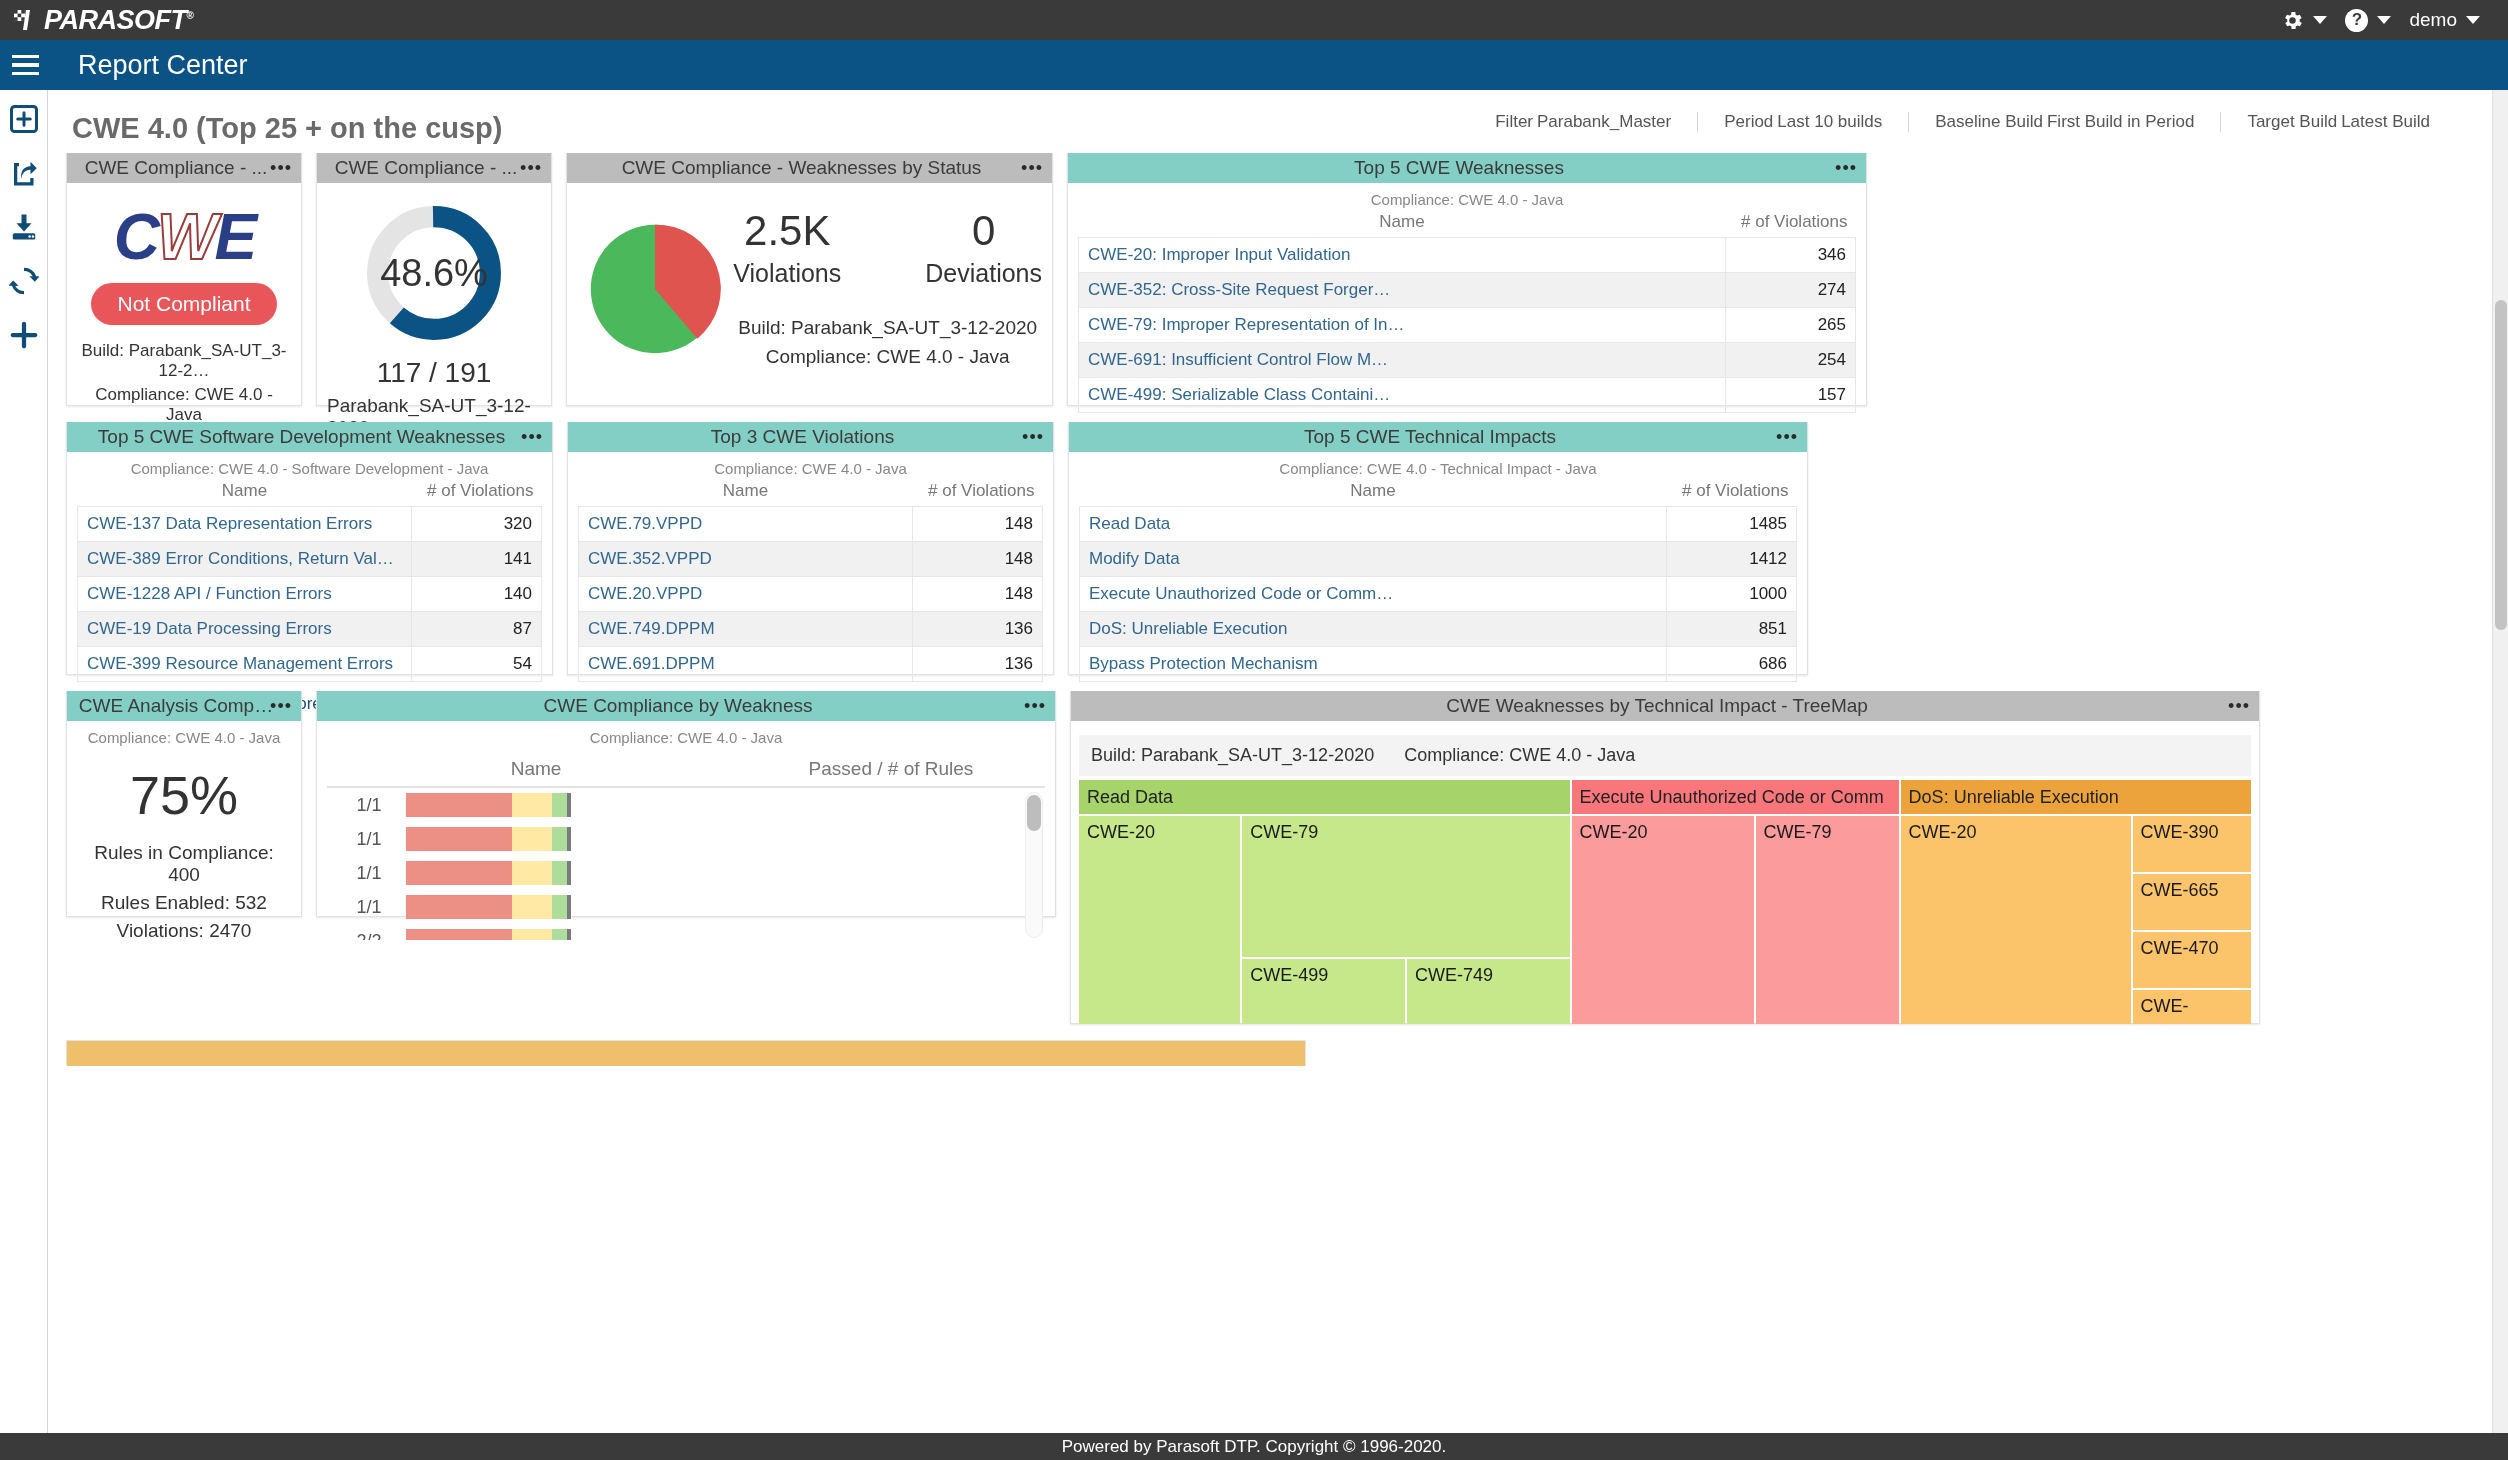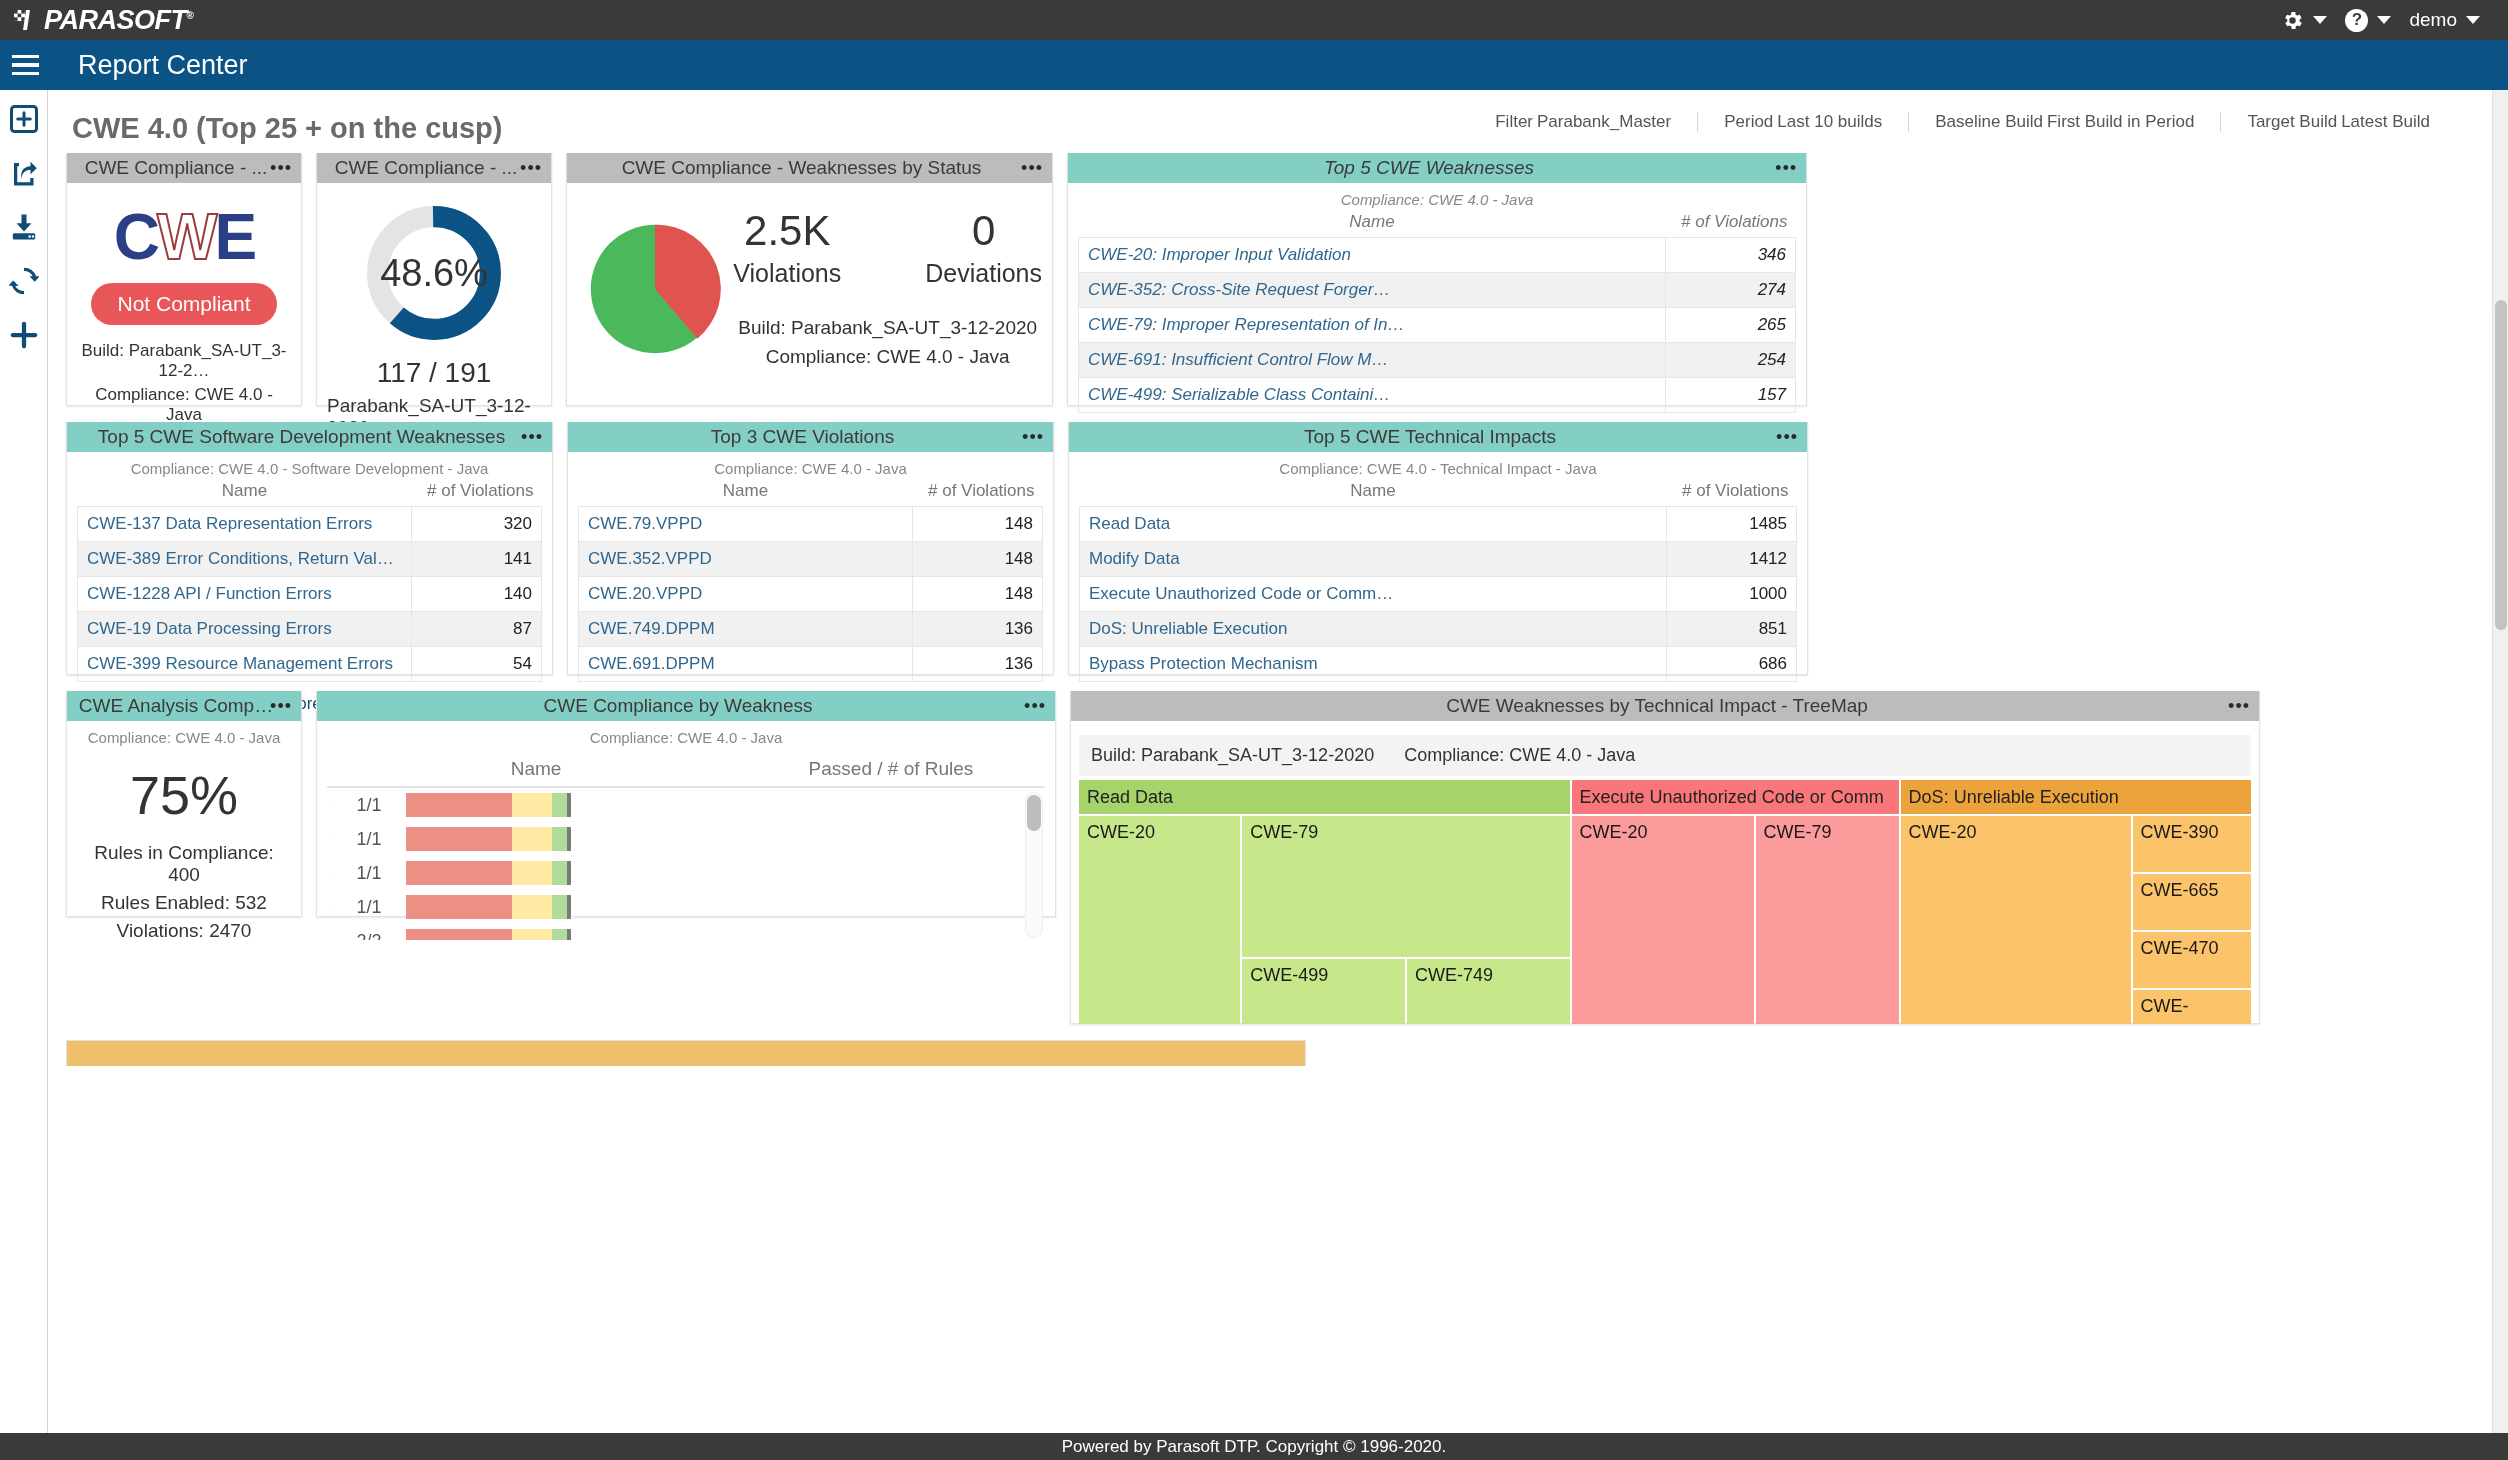--- a/index.html
+++ b/index.html
@@ -93,21 +93,21 @@
   }
   table.t5 th.num { text-align:right; }
   table.t5 td { font-size:17px; padding:7px 9px; border:1px solid #e6e6e6; }
   table.t5 tr:nth-child(odd) td { background:#f1f1f1; }
   table.t5 td.nm { color:#31678e; cursor:pointer; white-space:nowrap; overflow:hidden; text-overflow:ellipsis; max-width:1px; }
   table.t5 td.num { text-align:right; color:#222; width:130px; }
   .more { text-align:center; margin-top:12px; font-size:17px; color:#1b4f72; cursor:pointer; }
 
   
   .cwe-logo-box { text-align:center; padding-top:14px; }
-  .cwe-logo { font-size:64px; font-weight:bold; color:#2b3f86; letter-spacing:-3px; line-height:1; }
+  .cwe-logo { font-size:64px; font-weight:bold; font-style:italic; color:#2b3f86; letter-spacing:-3px; line-height:1; }
   .cwe-logo .w { color:#fff; -webkit-text-stroke:2px #9c3b3b; }
   .badge-nc {
     display:inline-block; margin-top:14px; background:#e8565a; color:#fff;
     border-radius:26px; padding:9px 26px; font-size:21px;
   }
   .foot-line { text-align:center; font-size:17px; color:#333; margin-top:4px; }
 
   
   .donut-wrap { display:flex; flex-direction:column; align-items:center; padding-top:8px; }
   .donut { position:relative; width:148px; height:148px; }
@@ -331,21 +331,21 @@
                 </div>
                 <div class="pie-foot">
                   <div>Build: Parabank_SA-UT_3-12-2020</div>
                   <div>Compliance: CWE 4.0 - Java</div>
                 </div>
               </div>
             </div>
           </div>
         </div>
 
-        <div class="widget" style="width:740px;font-style:italic;">
+        <div class="widget" style="width:800px;">
           <div class="whead teal">
             <span class="wtitle">Top 5 CWE Weaknesses</span>
             <span class="dots">•••</span>
           </div>
           <div class="wbody" style="height:222px;">
             <div class="sub">Compliance: CWE 4.0 - Java</div>
             <table class="t5">
               <tbody>
                   <tr>
                 <th>Name</th>

